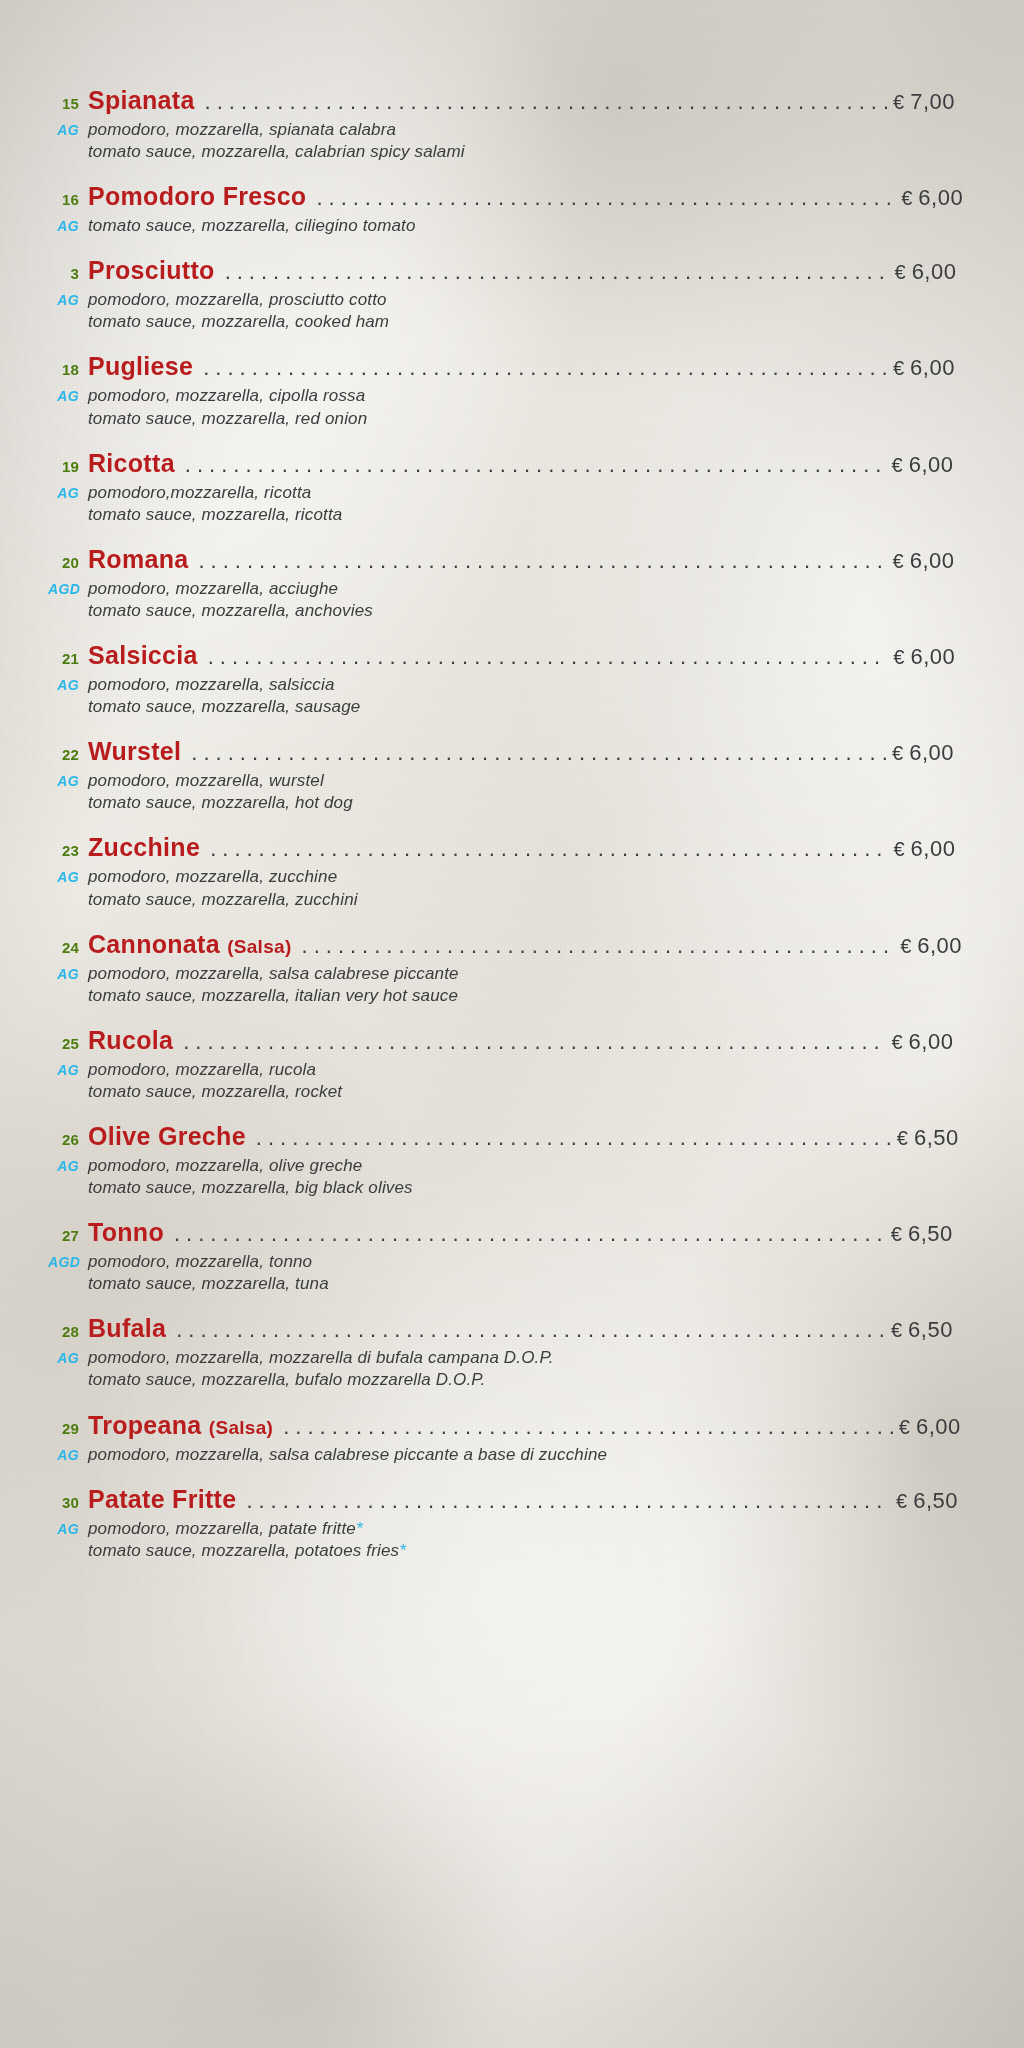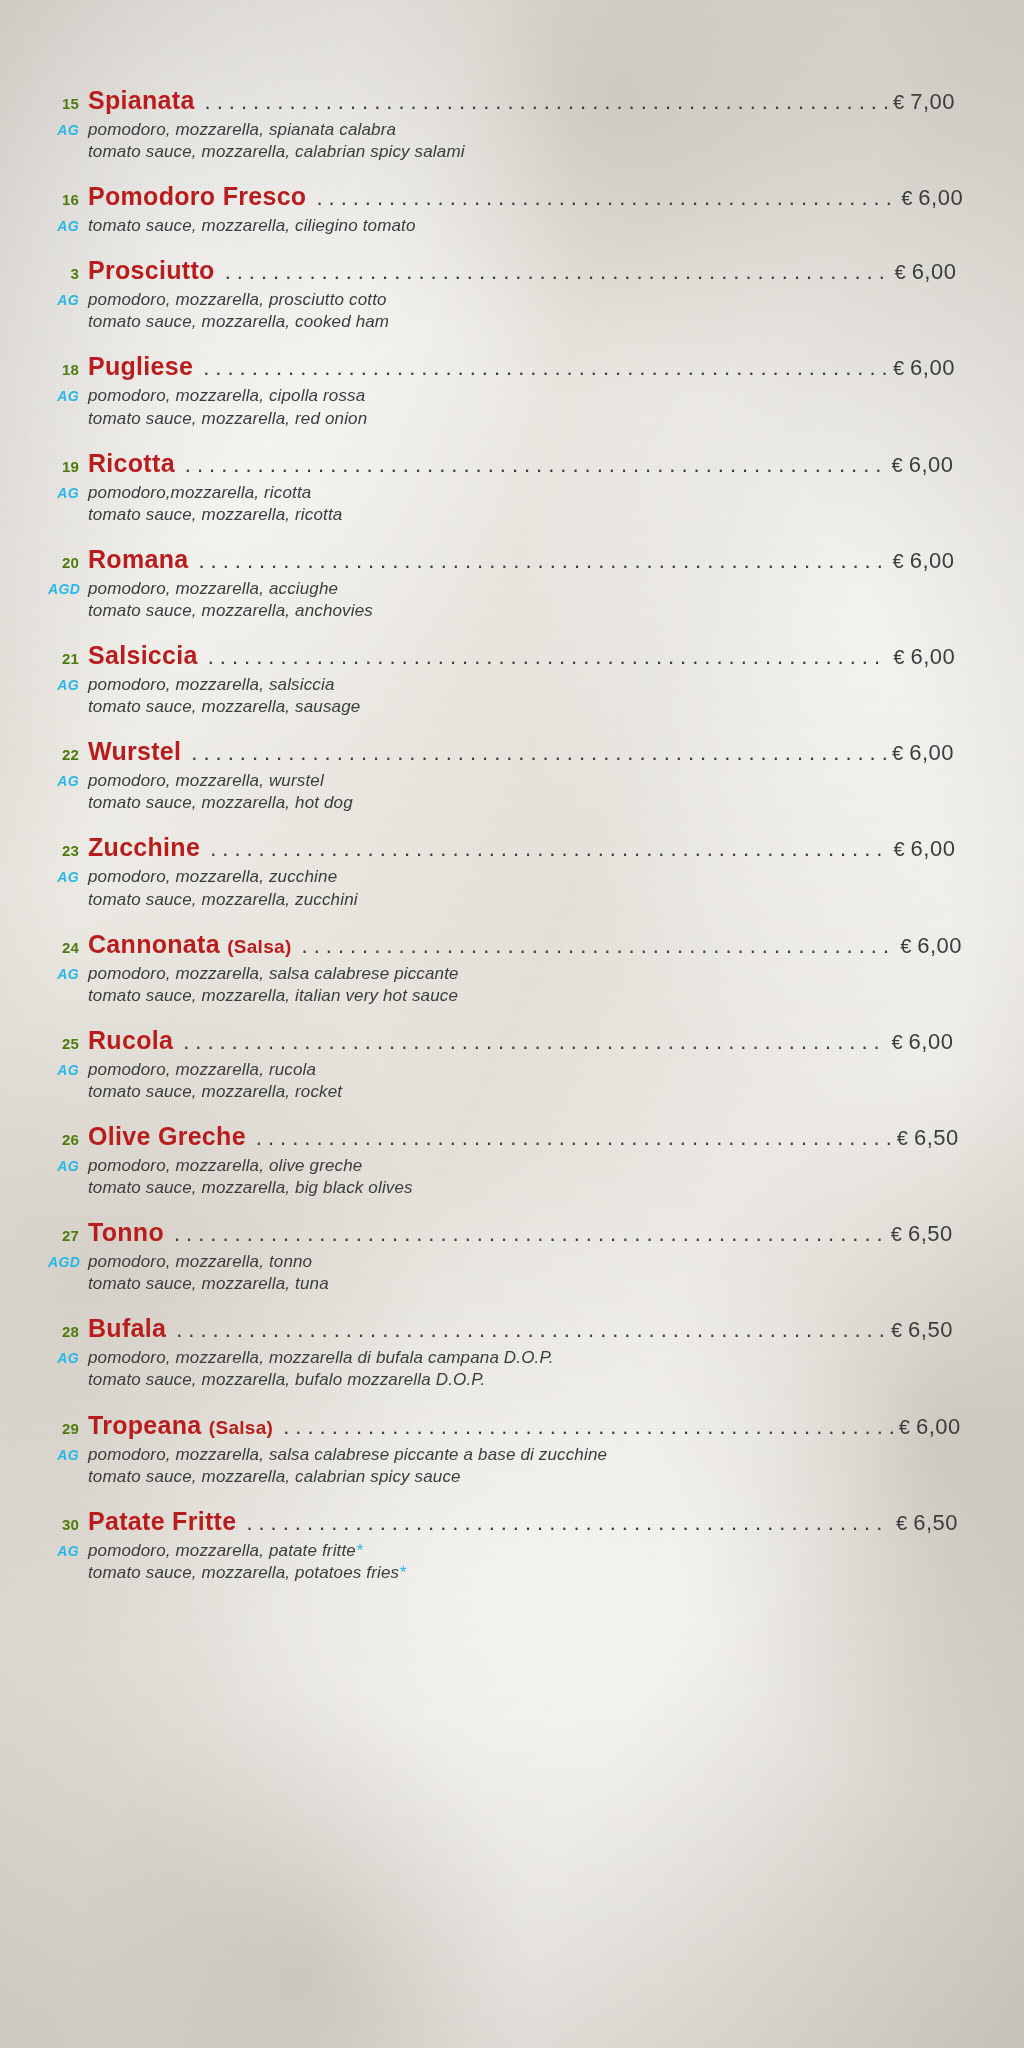--- a/index.html
+++ b/index.html
@@ -372,21 +372,20 @@
         <span class="num">29</span>
         <span class="name"><span>Tropeana</span> <span class="sub">(Salsa)</span></span>
         <span class="leader"></span>
         <span class="euro">€</span>
         <span class="price">6,00</span>
       </div>
       <div class="item-body">
         <span class="tags">AG</span>
         <div class="descs">
           <div class="desc-it">pomodoro, mozzarella, salsa calabrese piccante a base di zucchine</div>
-          <div class="desc-en">tomato sauce, mozzarella, calabrian spicy sauce</div>
         </div>
       </div>
     </div>
     <div class="menu-item">
       <div class="item-head">
         <span class="num">30</span>
         <span class="name"><span>Patate Fritte</span></span>
         <span class="leader"></span>
         <span class="euro">€</span>
         <span class="price">6,50</span>

